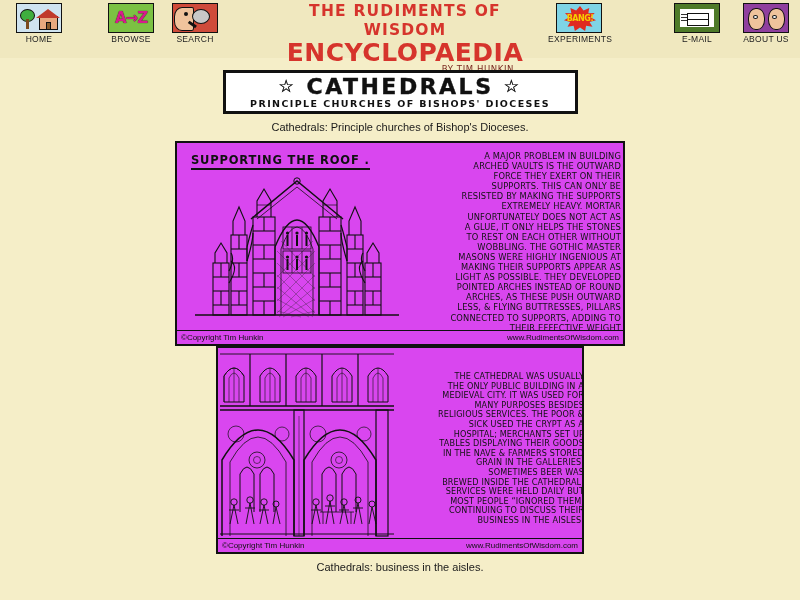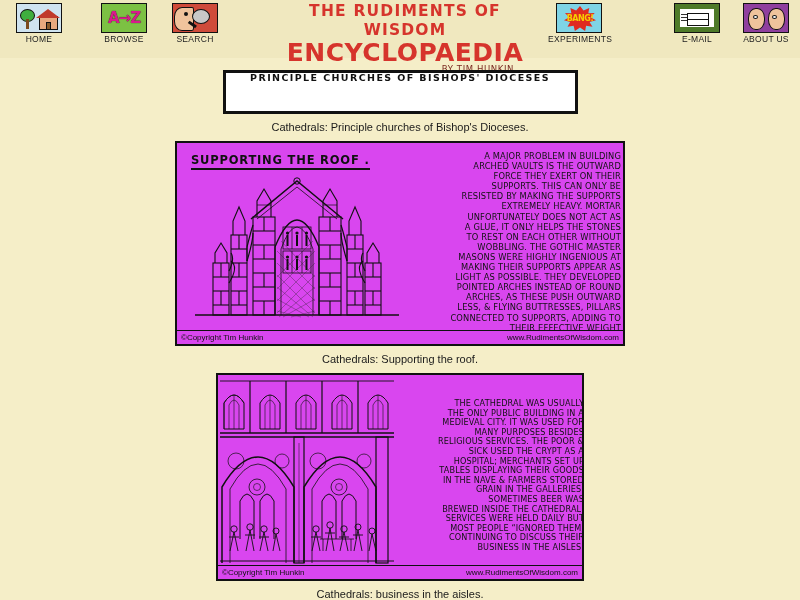--- a/index.html
+++ b/index.html
@@ -235,21 +235,21 @@
       <div class="navicon ic-home">
         <div class="tree-top"></div>
           <div class="tree-trunk"></div>
         <div class="house"></div>
           <div class="roof"></div>
           <div class="door"></div>
       </div>
       <div class="navlabel">HOME</div>
     </div>
 
-    <div class="navitem" style="left:93px;">
+    <div class="navitem" style="left:100px;">
       <div class="navicon ic-browse">
         <span>A→Z</span>
       </div>
       <div class="navlabel">BROWSE</div>
     </div>
 
     <div class="navitem" style="left:164px;">
       <div class="navicon ic-search">
         <div class="face"></div>
           <div class="eye"></div>
@@ -292,20 +292,25 @@
     <div class="wordmark">
       <div class="wm-line1">THE RUDIMENTS OF WISDOM</div>
       <div class="wm-line2">ENCYCLOPAEDIA</div>
       <div class="wm-line3">BY TIM HUNKIN</div>
     </div>
   </div>
 
   <div class="content">
 
     <div class="titlebanner">
+      <div class="tb-main">
+        <span class="star">☆</span>
+        <span>CATHEDRALS</span>
+        <span class="star">☆</span>
+      </div>
       <div class="tb-sub">PRINCIPLE CHURCHES OF BISHOPS' DIOCESES</div>
     </div>
 
     <div class="caption">Cathedrals: Principle churches of Bishop's Dioceses.</div>
 
     <div class="panel panel-1">
 
       <div class="panel-title" style="left:14px; top:10px;">SUPPORTING THE ROOF .</div>
 
       <svg class="art" style="left:14px; top:32px;" width="212" height="152" viewBox="0 0 212 152">
@@ -446,21 +451,20 @@
 ARCHES, AS THESE PUSH OUTWARD
 LESS, &amp; FLYING BUTTRESSES, PILLARS
 CONNECTED TO SUPPORTS, ADDING TO
 THEIR EFFECTIVE WEIGHT</div>
 
       <div class="panel-rule" style="bottom:13px;"></div>
       <div class="panel-credit">©Copyright Tim Hunkin</div>
       <div class="panel-url">www.RudimentsOfWisdom.com</div>
     </div>
 
-    <div class="caption">Cathedrals: Supporting the roof.</div>
 
     <div class="panel panel-2">
 
 
       <svg class="art" style="left:2px; top:4px;" width="174" height="186" viewBox="0 0 174 186">
         <g fill="none" stroke="#111" stroke-width="1">
 
           <line x1="0" y1="2" x2="174" y2="2" stroke-width="0.9"></line>
           <line x1="0" y1="54" x2="174" y2="54" stroke-width="1.3"></line>
           <line x1="0" y1="58" x2="174" y2="58" stroke-width="1.3"></line>

